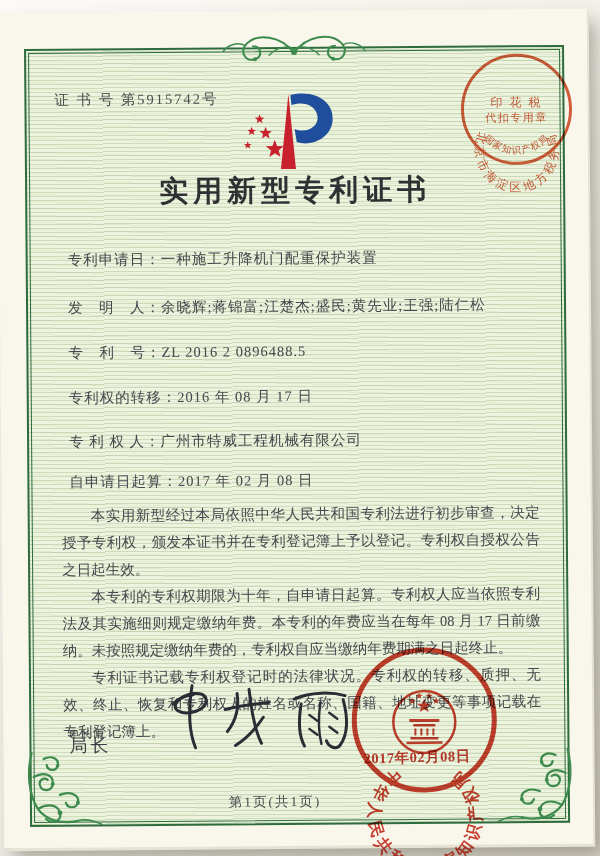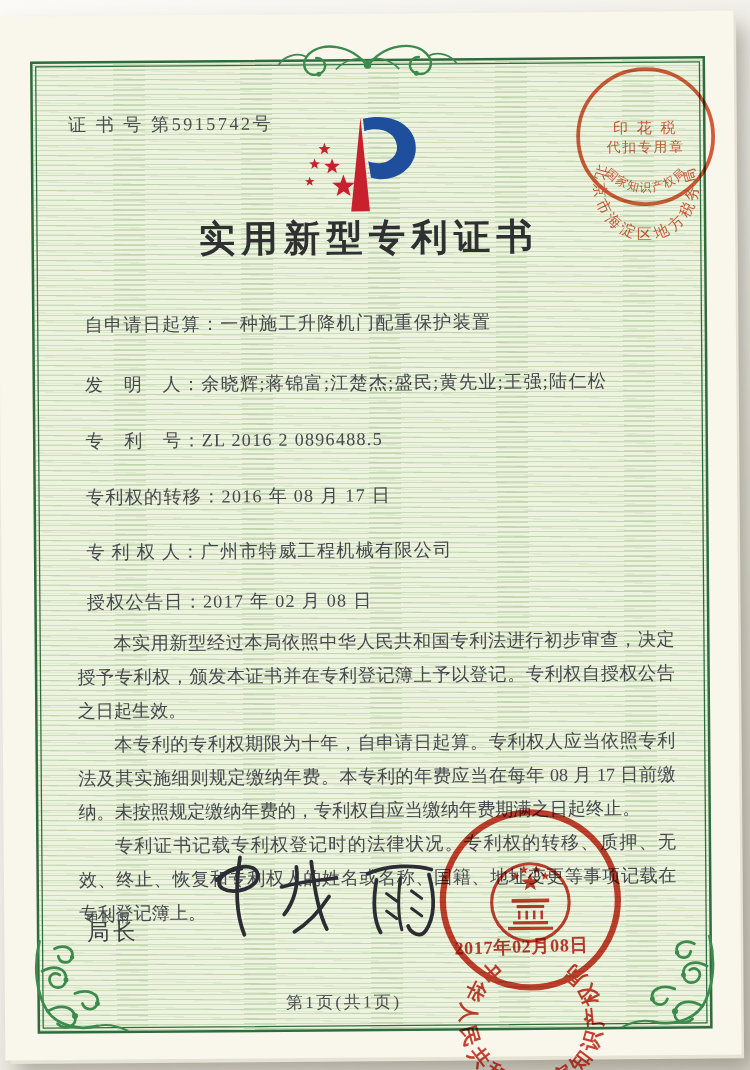--- a/index.html
+++ b/index.html
@@ -100,36 +100,36 @@
         <use href="#star" transform="translate(27,44) scale(1.3)"></use>
         <use href="#star" transform="translate(21,30) scale(1.0)"></use>
         <use href="#star" transform="translate(13,42) scale(0.9)"></use>
         <use href="#star" transform="translate(9,56) scale(0.8)"></use>
       </g>
     </svg>
 
     <div class="abs title">实用新型专利证书</div>
 
     <div class="abs field-row r1">
-      <span>自申请日起算：</span><span>一种施工升降机门配重保护装置</span>
+      <span>专利申请日：</span><span>一种施工升降机门配重保护装置</span>
     </div>
     <div class="abs field-row r2">
       <span>发　明　人：</span><span>余晓辉;蒋锦富;江楚杰;盛民;黄先业;王强;陆仁松</span>
     </div>
     <div class="abs field-row r3">
       <span>专　利　号：</span><span>ZL 2016 2 0896488.5</span>
     </div>
     <div class="abs field-row r4">
       <span>专利权的转移：</span><span>2016 年 08 月 17 日</span>
     </div>
     <div class="abs field-row r5">
       <span>专 利 权 人：</span><span>广州市特威工程机械有限公司</span>
     </div>
     <div class="abs field-row r6">
-      <span>授权公告日：</span><span>2017 年 02 月 08 日</span>
+      <span>自申请日起算：</span><span>2017 年 02 月 08 日</span>
     </div>
 
     <div class="abs paragraphs">
       <p>本实用新型经过本局依照中华人民共和国专利法进行初步审查，决定授予专利权，颁发本证书并在专利登记簿上予以登记。专利权自授权公告之日起生效。</p>
       <p>本专利的专利权期限为十年，自申请日起算。专利权人应当依照专利法及其实施细则规定缴纳年费。本专利的年费应当在每年 08 月 17 日前缴纳。未按照规定缴纳年费的，专利权自应当缴纳年费期满之日起终止。</p>
       <p>专利证书记载专利权登记时的法律状况。专利权的转移、质押、无效、终止、恢复和专利权人的姓名或名称、国籍、地址变更等事项记载在专利登记簿上。</p>
     </div>
 
     <div class="abs director-title">局长</div>
     <div class="abs director-name">申长雨</div>

